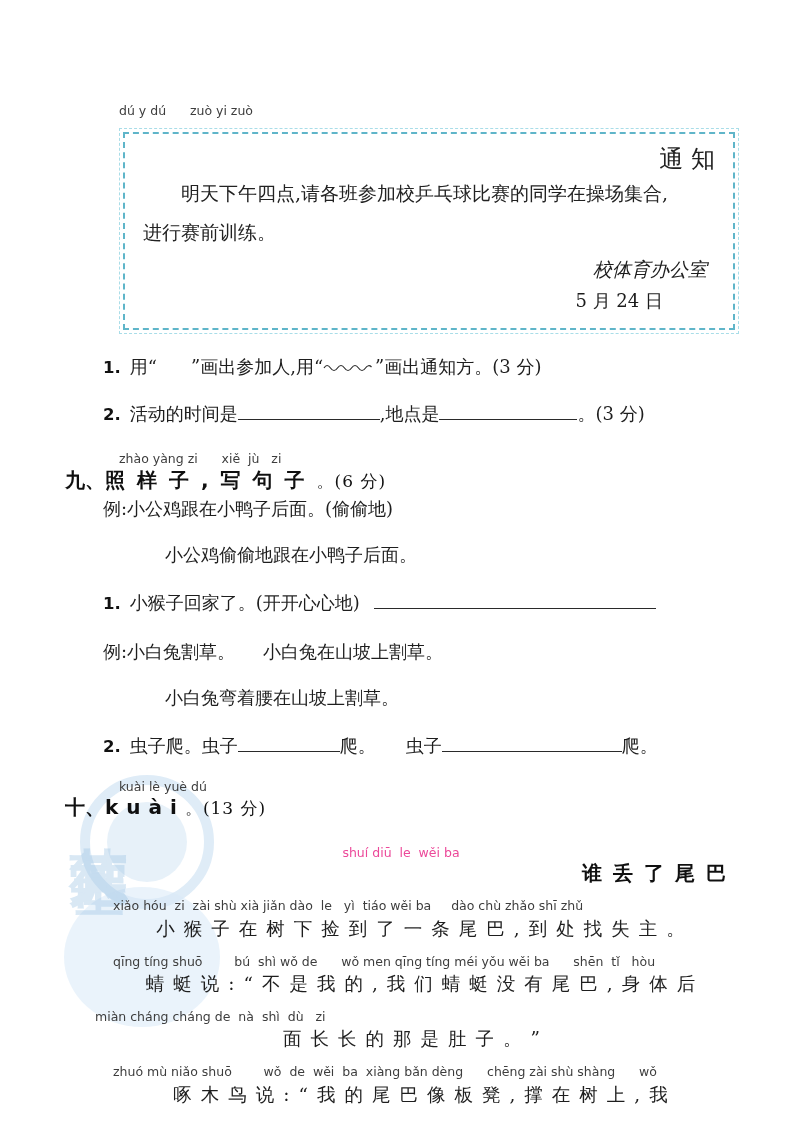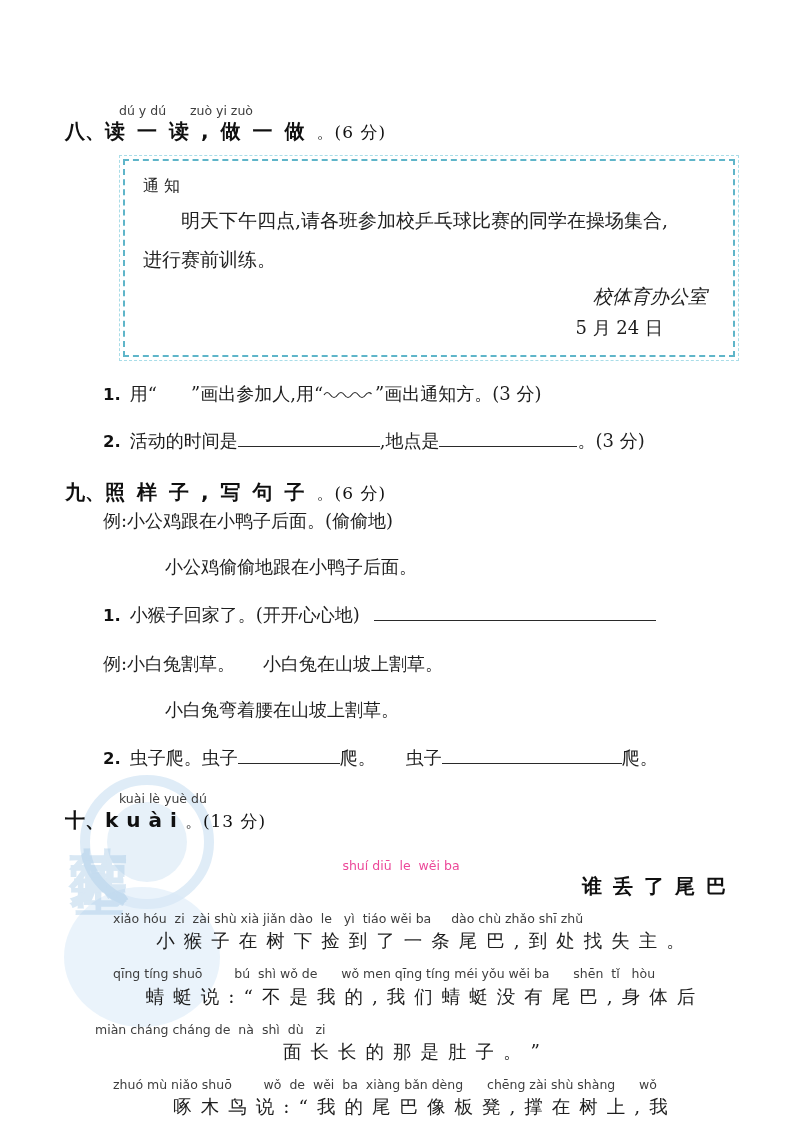--- a/index.html
+++ b/index.html
@@ -12,21 +12,21 @@
   
   .heading{margin-top:16px;}
   .h-line{font-family:"DejaVu Sans","Liberation Sans",sans-serif;font-weight:bold;font-size:20px;color:#101010;line-height:26px;}
   .h-py{margin-left:54px;}
   .htitle{letter-spacing:12px;}
   .htitle.ls8{letter-spacing:8px;}
   .hsuffix{font-family:"DejaVu Serif","Liberation Serif",serif;font-weight:normal;font-size:17px;letter-spacing:1px;}
 
   
   .notice{box-sizing:border-box;margin:14px 0 0 58px;width:612px;border:2px dashed #5fb5c9;outline:1px dashed #a9dde8;outline-offset:3px;padding:10px 18px 12px;font-family:"DejaVu Serif","Liberation Serif",serif;background:#fff;}
-  .notice-title{text-align:left;font-size:16px;line-height:30px;color:#222;}
+  .notice-title{text-align:right;font-size:24px;line-height:30px;color:#222;}
   .notice-body{font-size:19px;line-height:39px;color:#222;}
   .notice-body.first{text-indent:2em;}
   .notice-signer{text-align:right;font-size:19px;line-height:34px;padding-right:8px;font-style:italic;}
   .notice-date{text-align:right;font-size:18px;line-height:30px;padding-right:52px;}
 
   
   .qline{font-family:"DejaVu Serif","Liberation Serif",serif;font-size:18px;line-height:30px;margin-left:38px;color:#1e1e1e;}
   .qnum{font-family:"DejaVu Sans","Liberation Sans",sans-serif;font-weight:bold;font-size:16.5px;margin-right:9px;color:#111;}
   .indent2{margin-left:100px;}
   .blank{display:inline-block;border-bottom:1.5px solid #2a2a2a;height:19px;vertical-align:baseline;}
@@ -59,23 +59,20 @@
       <ellipse cx="100" cy="185" rx="78" ry="70" fill="#d9e9f7" opacity="0.55"></ellipse>
       <circle cx="105" cy="70" r="40" fill="#cfe3f4" opacity="0.5"></circle>
     </svg>
     <div class="wm-text">荣德基</div>
   </div>
 
   <div class="content">
 
     <div class="heading">
       <div class="py h-py">dú y dú      zuò yi zuò</div>
-      <div class="h-line">
-        <span>八、</span><span class="htitle">读一读,做一做</span><span class="hsuffix">。(6 分)</span>
-      </div>
     </div>
 
     <div class="notice">
       <div class="notice-title">通    知</div>
       <div class="notice-body first">明天下午四点,请各班参加校乒乓球比赛的同学在操场集合,</div>
       <div class="notice-body">进行赛前训练。</div>
       <div class="notice-signer">校体育办公室</div>
       <div class="notice-date">5 月 24 日</div>
     </div>
 
@@ -83,20 +80,21 @@
       <span class="qnum">1.</span><span>用“</span><span class="qgap"></span><span>”画出参加人,用“</span><span class="wavy"><svg width="52" height="12" viewBox="0 0 52 12">
             <path d="M1 7 q3 -5 6.5 0 q3.5 5 7 0 q3.5 -5 7 0 q3.5 5 7 0 q3.5 -5 7 0 q3.5 5 7 0 q3 -4 6 -1" fill="none" stroke="#2a2a2a" stroke-width="1.2"></path>
           </svg></span><span>”画出通知方。(3 分)</span>
     </div>
 
     <div class="qline mt16">
       <span class="qnum">2.</span><span>活动的时间是</span><span class="blank" style="width:142px"></span><span>,地点是</span><span class="blank" style="width:138px"></span><span>。(3 分)</span>
     </div>
 
     <div class="heading mt22">
+      <div class="py h-py">zhào yàng zi      xiě  jù   zi</div>
       <div class="h-line">
         <span>九、</span><span class="htitle">照样子,写句子</span><span class="hsuffix">。(6 分)</span>
       </div>
     </div>
 
     <div class="qline mt20">例:小公鸡跟在小鸭子后面。(偷偷地)</div>
     <div class="qline indent2 mt16">小公鸡偷偷地跟在小鸭子后面。</div>
 
     <div class="qline mt18">
       <span class="qnum">1.</span><span>小猴子回家了。(开开心心地)</span><span class="blank" style="width:282px;margin-left:14px"></span>

